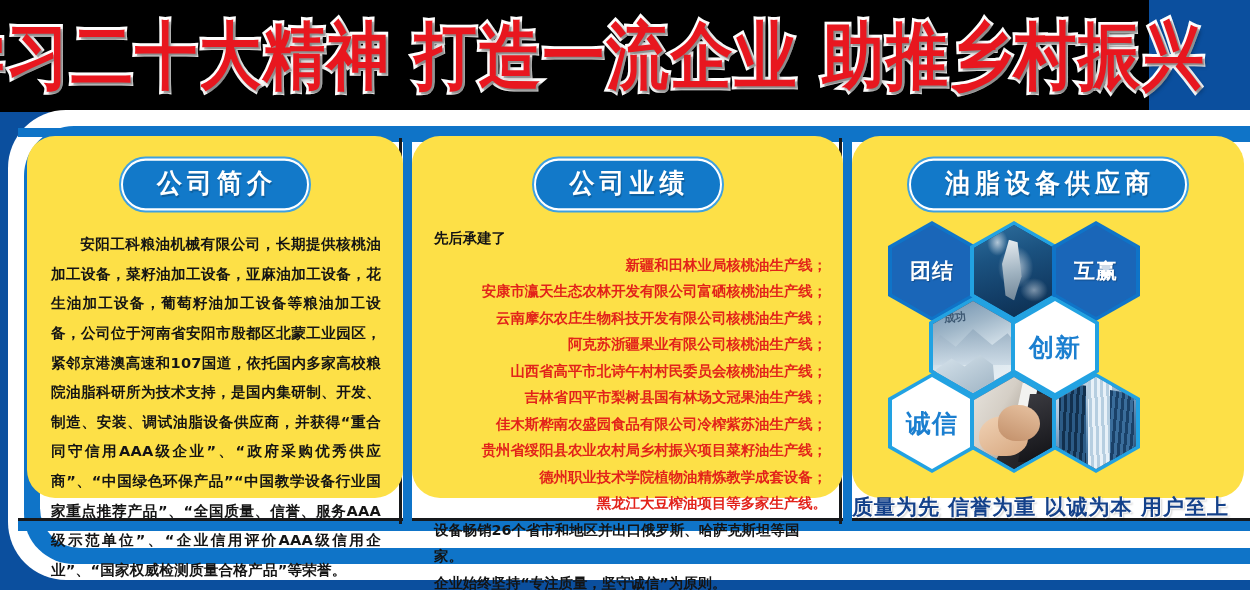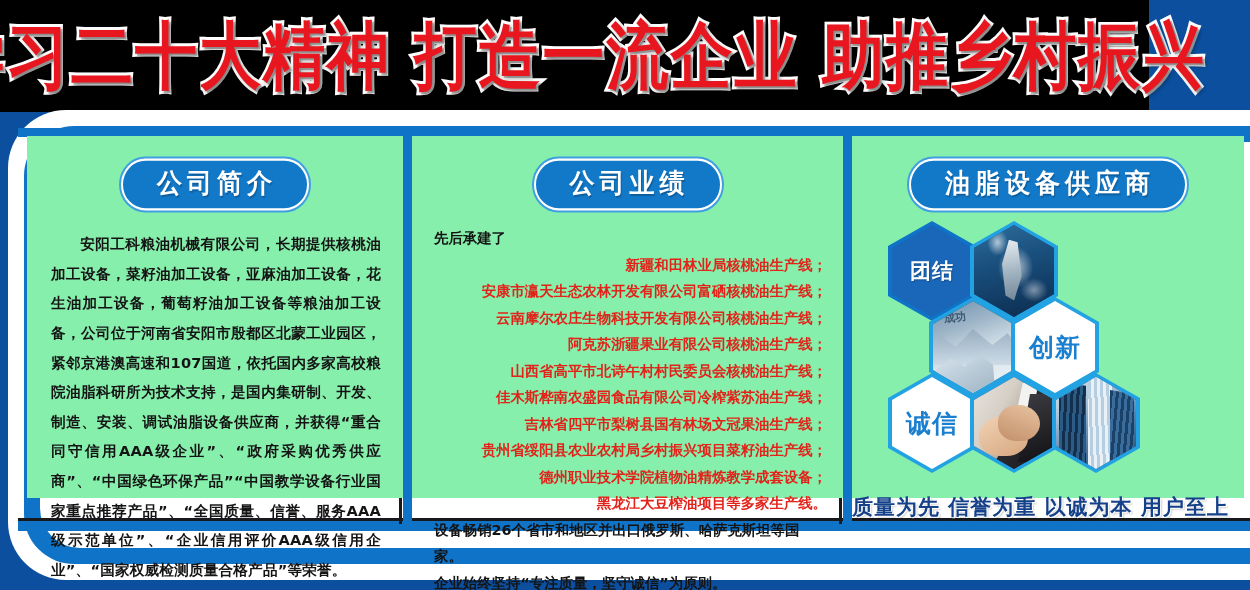--- a/index.html
+++ b/index.html
@@ -73,22 +73,23 @@
   }
   .hsep-bottom{
     position:absolute;left:18px;top:521px;width:1232px;height:10px;background:#0f74c8;
   }
   .hsep-bottom::before{
     content:"";position:absolute;left:0;top:-3px;width:100%;height:3px;background:#17191c;
   }
 
   
   .panel{
-    position:absolute;top:136px;height:362px;background:#86efac;
+    position:absolute;top:136px;height:362px;background:#fde047;
     box-sizing:border-box;
+    border-radius:28px;
   }
   .panel-1{left:27px;width:376px;}
   .panel-2{left:412px;width:431px;}
   .panel-3{left:852px;width:392px;}
 
   .badge-row{width:100%;display:flex;justify-content:center;margin-top:24px;}
   .badge{
     display:inline-flex;align-items:center;justify-content:center;
     background:#1279c9;
     color:#ffffff;
@@ -283,22 +284,22 @@
       <span class="badge">公司业绩</span>
     </div>
     <div class="p2-body">
       <div class="p2-lead">先后承建了</div>
       <div id="project-list">
           <div class="p2-item">新疆和田林业局核桃油生产线；</div>
           <div class="p2-item">安康市瀛天生态农林开发有限公司富硒核桃油生产线；</div>
           <div class="p2-item">云南摩尔农庄生物科技开发有限公司核桃油生产线；</div>
           <div class="p2-item">阿克苏浙疆果业有限公司核桃油生产线；</div>
           <div class="p2-item">山西省高平市北诗午村村民委员会核桃油生产线；</div>
+          <div class="p2-item">吉林省四平市梨树县国有林场文冠果油生产线；</div>
           <div class="p2-item">佳木斯桦南农盛园食品有限公司冷榨紫苏油生产线；</div>
-          <div class="p2-item">吉林省四平市梨树县国有林场文冠果油生产线；</div>
           <div class="p2-item">贵州省绥阳县农业农村局乡村振兴项目菜籽油生产线；</div>
           <div class="p2-item">德州职业技术学院植物油精炼教学成套设备；</div>
           <div class="p2-item">黑龙江大豆榨油项目等多家生产线。</div>
         </div>
       <div id="footer-list">
           <div class="p2-foot">设备畅销26个省市和地区并出口俄罗斯、哈萨克斯坦等国家。</div>
           <div class="p2-foot">企业始终坚持“专注质量，坚守诚信”为原则。</div>
         </div>
     </div>
   </div>
@@ -319,20 +320,25 @@
       <div class="hex photo" style="left:118px;top:6px;">
         <div class="hex-inner">
           <div class="photo-ship">
             <div class="wake"></div>
               <div class="deck"></div>
               <div class="wake2"></div>
           </div>
         </div>
       </div>
 
+      <div class="hex solid" style="left:200px;top:6px;">
+        <div class="hex-inner">
+          <span class="hex-label">互赢</span>
+        </div>
+      </div>
 
       <div class="hex photo" style="left:77px;top:82px;">
         <div class="hex-inner">
           <div class="photo-success">
             <div class="mount"></div>
               <div class="hand"></div>
               <div class="txt">成功</div>
           </div>
         </div>
       </div>

